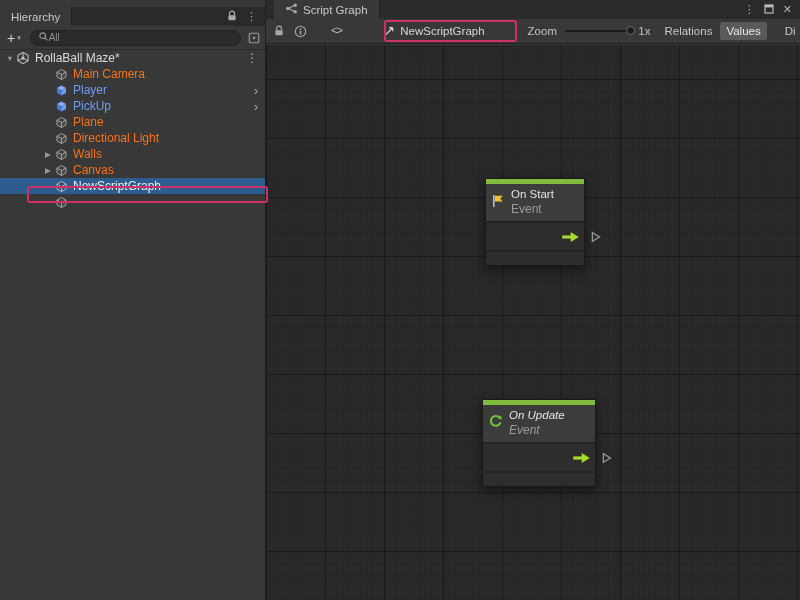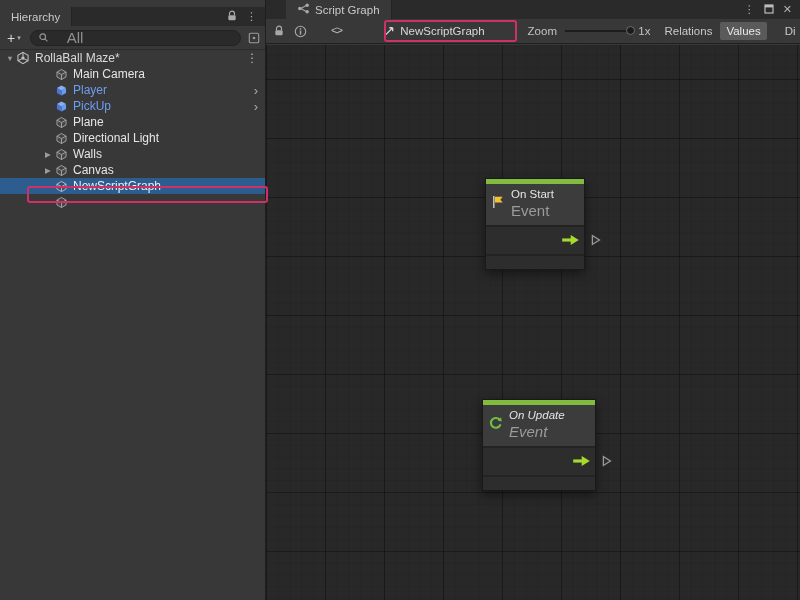--- a/index.html
+++ b/index.html
@@ -19,41 +19,41 @@
                  padding-right:8px; color:#B2B2B2; font-size:11px; }
   .strip-icons span { line-height:1; }
 
   
   .hierarchy-panel { position:absolute; left:0; top:7px; width:265px; height:600px; background:#383838; }
   .h-toolbar { height:24px; background:#383838; border-bottom:1px solid #2B2B2B;
                display:flex; align-items:center; padding:0 5px; gap:7px; }
   .add-btn { display:flex; align-items:center; gap:2px; color:#D6D6D6; font-size:14px; padding:0 2px; }
   .add-caret { font-size:7px; color:#ABABAB; }
   .searchbox { flex:1; height:16px; background:#2A2A2A; border:1px solid #222222; border-radius:8px;
-               display:flex; align-items:center; gap:18px; padding:0 7px; color:#8F8F8F; font-size:15px; }
+               display:flex; align-items:center; gap:0; padding:0 7px; color:#8F8F8F; font-size:10px; }
   .picker-btn { display:flex; align-items:center; }
 
   .tree { }
   .row { height:16px; display:flex; align-items:center; padding-left:4px; white-space:nowrap; }
   .row.child { padding-left:42px; }
   .twisty { flex:0 0 12px; width:12px; text-align:center; font-size:7.5px; color:#9A9A9A; }
   .obj-icon { flex:0 0 14px; width:14px; height:14px; margin-right:5px;
               display:flex; align-items:center; justify-content:center; }
-  .rowlabel { font-size:12px; color:#e5e5e5; }
+  .rowlabel { font-size:12px; color:#f97316; }
   .scene-row .rowlabel { color:#DADADA; }
   .prefab .rowlabel { color:#6F9DF1; }
   .selected { background:#2D5C8F; }
   .selected .rowlabel { color:#EFEFEF; }
   .row-end { margin-left:auto; padding-right:7px; color:#B9B9B9; font-size:12px; }
   .row-end.chev { font-size:13px; color:#A9A9A9; }
 
   
   .graph-panel { position:absolute; left:265px; top:0; width:535px; height:600px;
                  background:#383838; border-left:1px solid #1F1F1F; }
-  .g-tab { margin-left:20px; }
+  .g-tab { margin-left:8px; }
   .g-toolbar { height:25px; display:flex; align-items:center; background:#383838;
                border-bottom:1px solid #1F1F1F; padding-left:8px; font-size:11.5px; color:#C6C6C6; }
   .tb-icon { display:flex; align-items:center; }
   .tb-info { margin-left:10px; }
   .tb-code { margin-left:24px; font-family:"Liberation Mono", monospace; font-size:11px;
              letter-spacing:-1px; color:#BFBFBF; }
   .graph-name-group { margin-left:42px; display:flex; align-items:center; gap:5px; color:#D9D9D9; font-size:11.5px; }
   .zoom-label { margin-left:43px; color:#C2C2C2; }
   .zoom-track { margin-left:8px; width:80px; height:2px; background:#1C1C1C; position:relative; }
   .zoom-handle { position:absolute; right:-2px; top:-4px; width:9px; height:9px; border-radius:50%;
@@ -76,21 +76,21 @@
 
   
   .vs-node { position:absolute; background:#2D2D2D; border:1px solid #191919;
              box-shadow:0 4px 10px rgba(0,0,0,0.45); }
   #node-onstart { left:219px; top:133px; width:100px; }
   #node-onupdate { left:216px; top:354px; width:114px;font-style:italic; }
   .node-strip { height:5px; background:#83BB3F; }
   .node-hdr { background:#3C3C3C; display:flex; align-items:center; gap:6px; padding:4px 6px 5px 5px; }
   .hdr-texts { display:flex; flex-direction:column; line-height:1.2; }
   .node-title { font-size:11.5px; color:#E4E4E4; }
-  .node-sub { font-size:15px; color:#9B9B9B; }
+  .node-sub { font-size:12px; color:#9B9B9B; }
   .node-div { height:2px; background:#232323; }
   .flow-row { height:27px; position:relative; background:#2D2D2D; }
   .flow-arrow { position:absolute; right:4px; top:50%; transform:translateY(-50%); display:flex; }
   .flow-port { position:absolute; right:-17px; top:50%; transform:translateY(-50%); display:flex; }
   .node-ftr { height:13px; background:#2D2D2D; }
 
   
   .annotation { position:absolute; border:2px solid #CE3168; border-radius:3px;
                 z-index:40; pointer-events:none; }
   #ann-hierarchy { left:27px; top:186px; width:241px; height:17px; }

